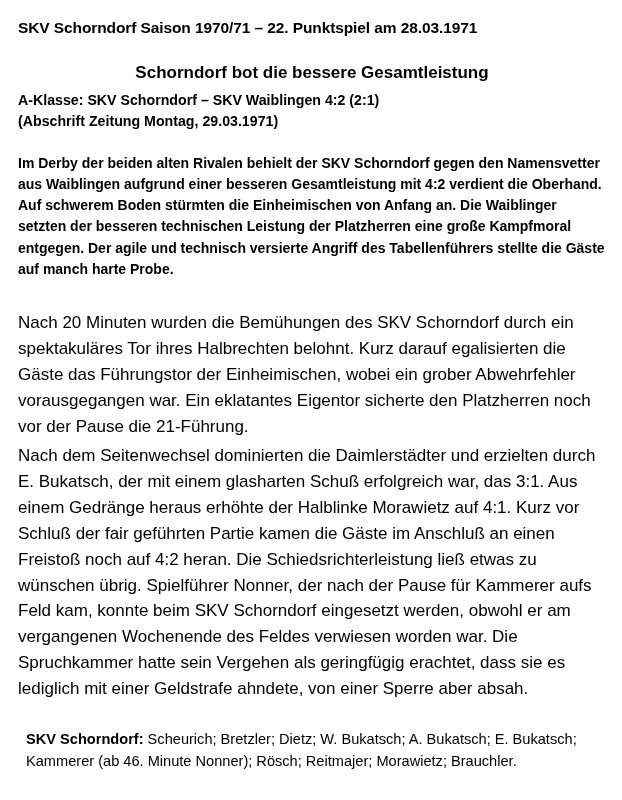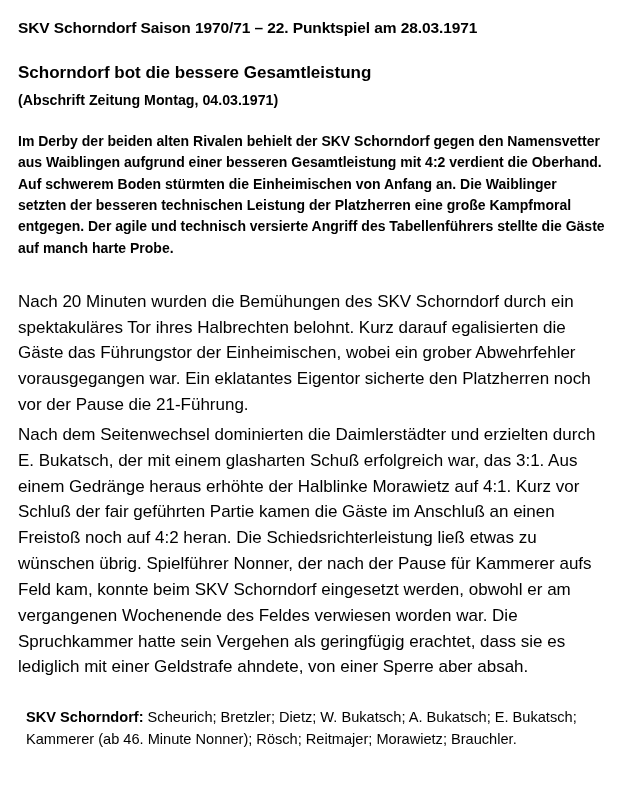--- a/index.html
+++ b/index.html
@@ -26,20 +26,21 @@
     font-weight: bold;
     letter-spacing: -0.1px;
     line-height: 1.25;
     margin: 0 0 26px 0;
   }
   .headline {
     font-size: 17px;
     font-weight: bold;
     line-height: 1.2;
     margin: 0 0 7px 0;
+    text-align: center;
   }
   .subline {
     font-size: 14.2px;
     font-weight: bold;
     line-height: 1.3;
     margin: 0 0 3px 0;
   }
   .sourceline {
     font-size: 14.2px;
     font-weight: bold;
@@ -74,22 +75,23 @@
 </style>
 </head>
 <body>
 
 <div class="page">
 
   <div class="doc-title">SKV Schorndorf Saison 1970/71 – 22. Punktspiel am 28.03.1971</div>
 
   <div class="headline">Schorndorf bot die bessere Gesamtleistung</div>
 
+  <div class="subline">A-Klasse: SKV Schorndorf – SKV Waiblingen 4:2 (2:1)</div>
 
-  <div class="sourceline">(Abschrift Zeitung Montag, 04.03.1971)</div>
+  <div class="sourceline">(Abschrift Zeitung Montag, 29.03.1971)</div>
 
   <div class="lead">Im Derby der beiden alten Rivalen behielt der SKV Schorndorf gegen den Namensvetter aus Waiblingen aufgrund einer besseren Gesamtleistung mit 4:2 verdient die Oberhand. Auf schwerem Boden stürmten die Einheimischen von Anfang an. Die Waiblinger setzten der besseren technischen Leistung der Platzherren eine große Kampfmoral entgegen. Der agile und technisch versierte Angriff des Tabellenführers stellte die Gäste auf manch harte Probe.</div>
 
   <div class="body-par">Nach 20 Minuten wurden die Bemühungen des SKV Schorndorf durch ein spektakuläres Tor ihres Halbrechten belohnt. Kurz darauf egalisierten die Gäste das Führungstor der Einheimischen, wobei ein grober Abwehrfehler vorausgegangen war. Ein eklatantes Eigentor sicherte den Platzherren noch vor der Pause die 21-Führung.</div>
 
   <div class="body-par">Nach dem Seitenwechsel dominierten die Daimlerstädter und erzielten durch E. Bukatsch, der mit einem glasharten Schuß erfolgreich war, das 3:1. Aus einem Gedränge heraus erhöhte der Halblinke Morawietz auf 4:1. Kurz vor Schluß der fair geführten Partie kamen die Gäste im Anschluß an einen Freistoß noch auf 4:2 heran. Die Schiedsrichterleistung ließ etwas zu wünschen übrig. Spielführer Nonner, der nach der Pause für Kammerer aufs Feld kam, konnte beim SKV Schorndorf eingesetzt werden, obwohl er am vergangenen Wochenende des Feldes verwiesen worden war. Die Spruchkammer hatte sein Vergehen als geringfügig erachtet, dass sie  es lediglich mit einer Geldstrafe ahndete, von einer Sperre aber absah.</div>
 
   <div class="lineup-block">
     <p class="lineup">
       <span class="team">SKV Schorndorf:</span><span> Scheurich; Bretzler; Dietz; W. Bukatsch; A. Bukatsch; E. Bukatsch; Kammerer (ab 46. Minute Nonner); Rösch; Reitmajer; Morawietz; Brauchler.</span>

